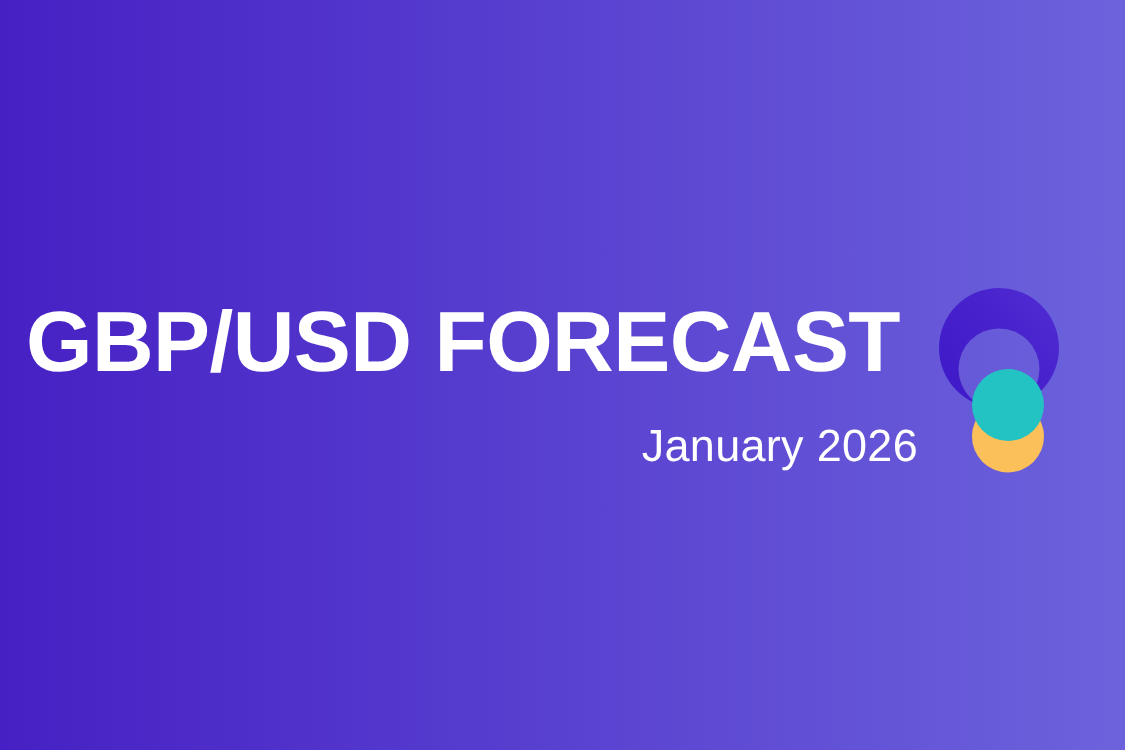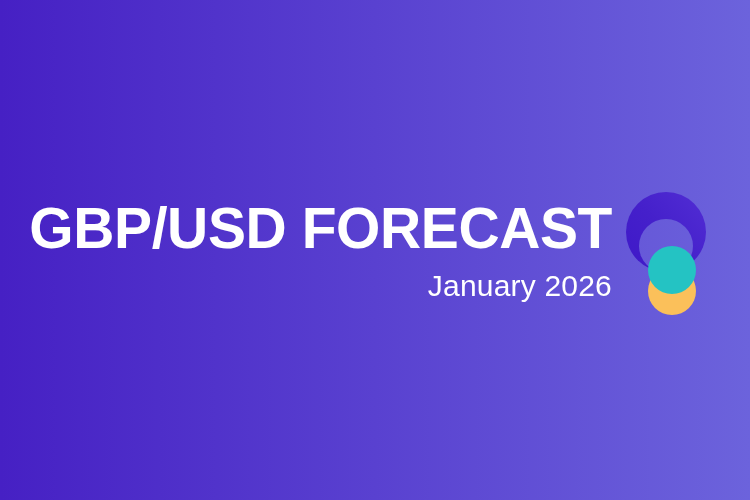--- a/index.html
+++ b/index.html
@@ -37,21 +37,21 @@
     box-sizing: border-box;
   }
 
   .headline {
     font-size: 57px;
     font-weight: bold;
     color: #FFFFFF;
     letter-spacing: -0.4px;
     line-height: 1.02;
     white-space: nowrap;
-    margin: 0;
+    margin: 12px;
     text-align: right;
   }
 
   .subline {
     font-size: 30px;
     font-weight: normal;
     color: #FFFFFF;
     line-height: 1.0;
     white-space: nowrap;
     margin: 14px 0 0 0;

